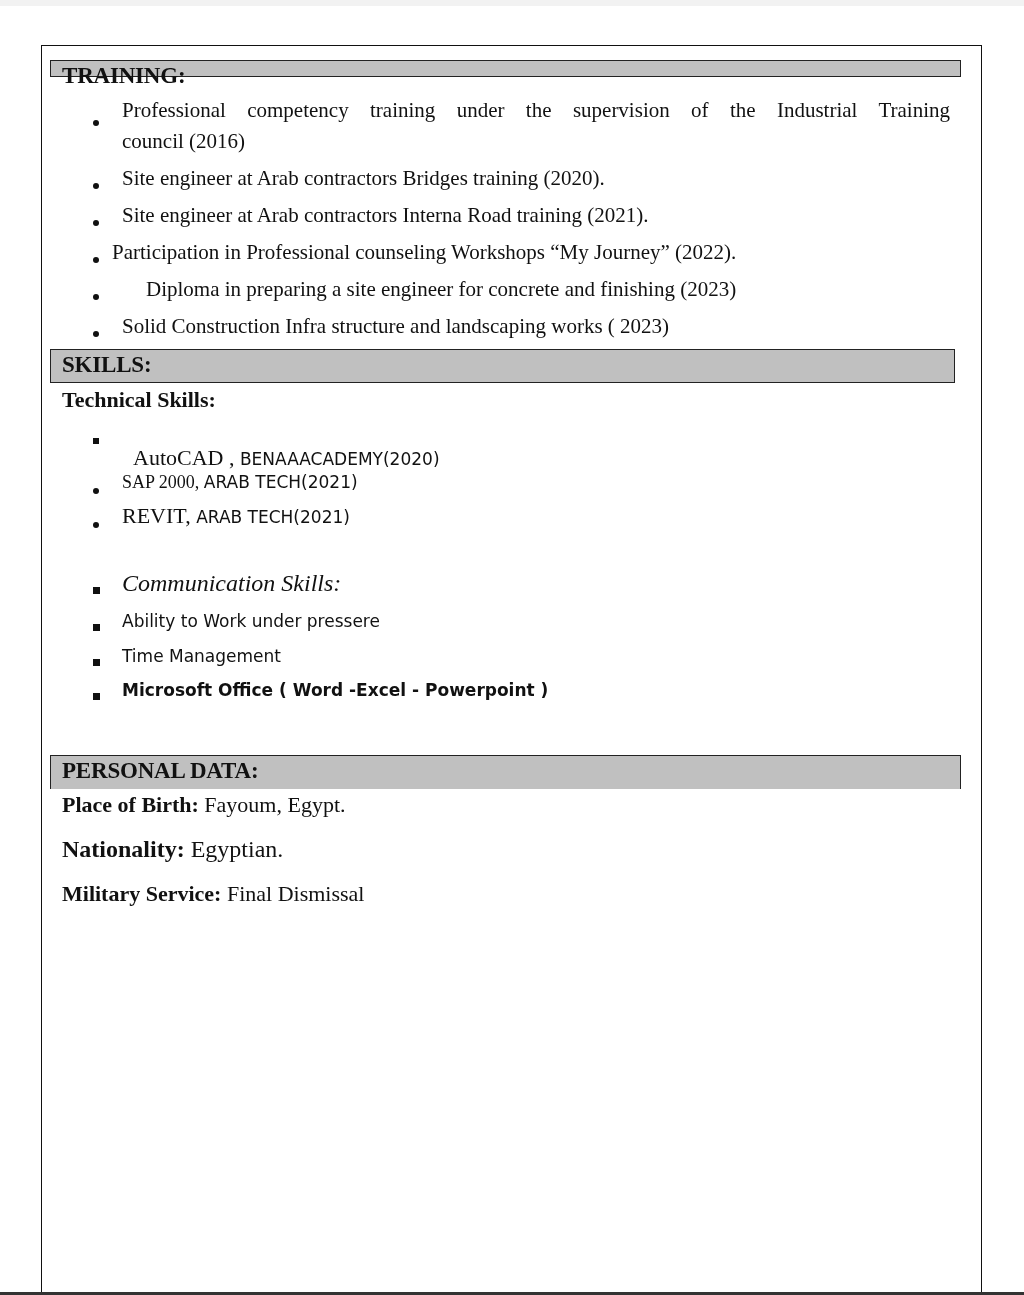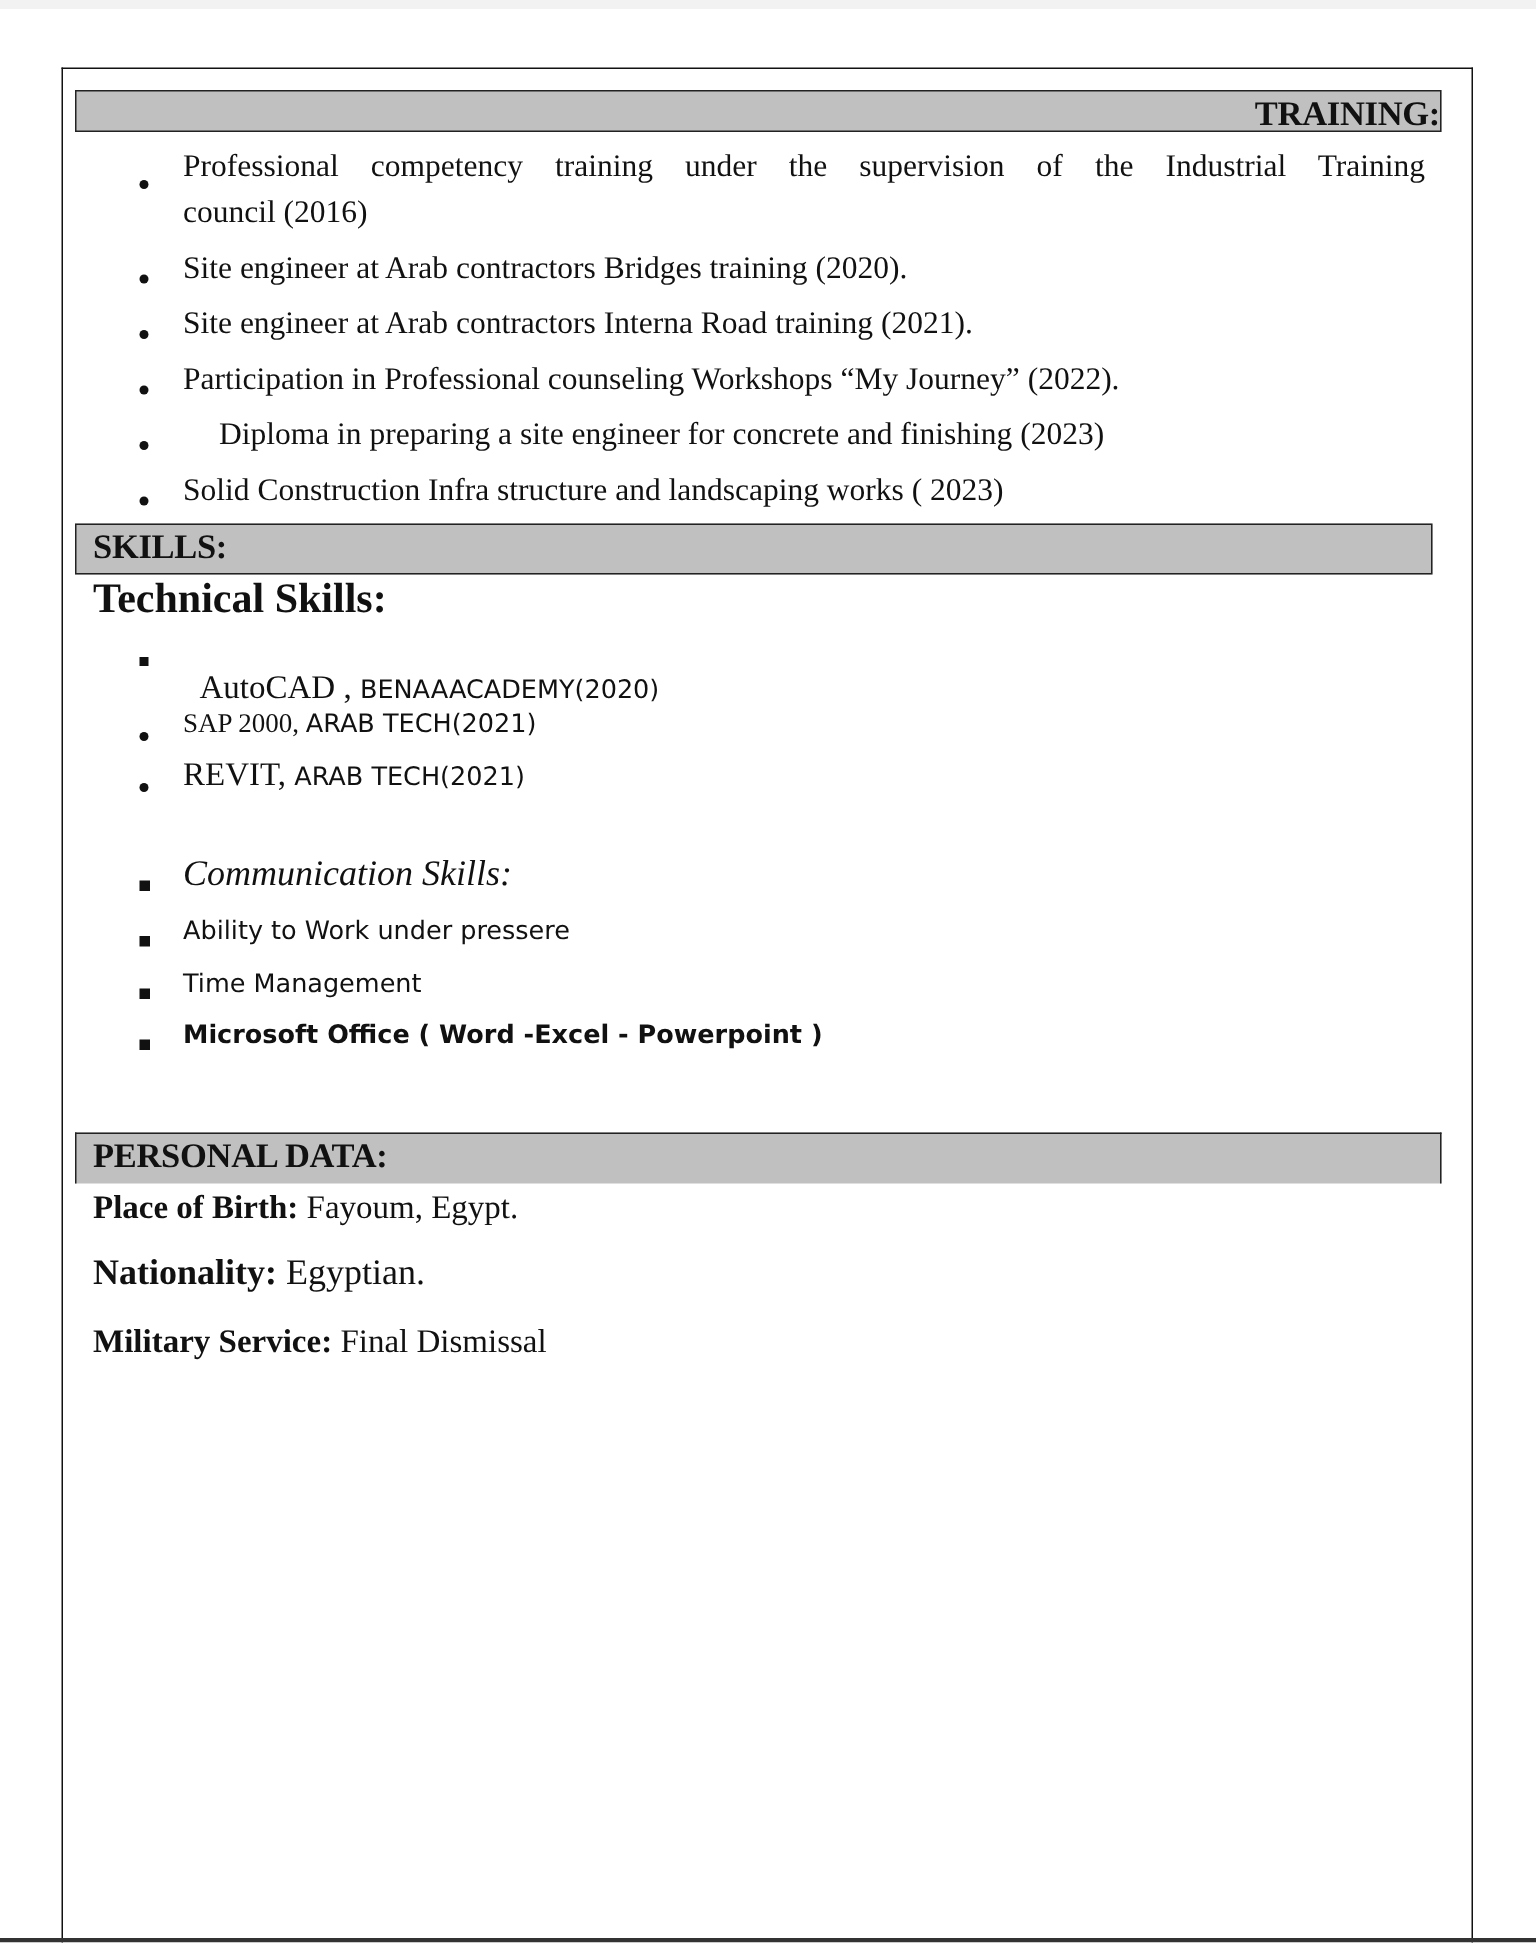--- a/index.html
+++ b/index.html
@@ -14,43 +14,43 @@
   .sq { width:6px; height:6px; background:#111; display:inline-block; }
   .sans { font-family:"DejaVu Sans", sans-serif; font-size:17px; }
   .label-b { font-weight:bold; }
 </style>
 </head>
 <body>
 
 <div class="topbar"></div>
 <div class="page"></div>
 
-<div class="sec-head" style="left:50px;top:60px;width:911px;height:28px;text-align:right;">TRAINING:</div>
+<div class="sec-head" style="left:50px;top:60px;width:911px;height:17px;">TRAINING:</div>
 
 <div class="bullet" style="left:93px;top:110px;"><span class="dot"></span></div>
 <div class="item" style="left:122px;top:95px;width:828px;text-align:justify;text-align-last:justify;">Professional competency training under the supervision of the Industrial Training</div>
 <div class="item" style="left:122px;top:126px;">council (2016)</div>
 
 <div class="bullet" style="left:93px;top:173px;"><span class="dot"></span></div>
 <div class="item" style="left:122px;top:163px;text-align:right;">Site engineer at Arab contractors Bridges training (2020).</div>
 
 <div class="bullet" style="left:93px;top:210px;"><span class="dot"></span></div>
 <div class="item" style="left:122px;top:200px;">Site engineer at Arab contractors Interna Road training (2021).</div>
 
 <div class="bullet" style="left:93px;top:247px;"><span class="dot"></span></div>
-<div class="item" style="left:122px;top:237px;">Participation in Professional counseling Workshops “My Journey” (2022).</div>
+<div class="item" style="left:112px;top:237px;">Participation in Professional counseling Workshops “My Journey” (2022).</div>
 
 <div class="bullet" style="left:93px;top:284px;"><span class="dot"></span></div>
 <div class="item" style="left:146px;top:274px;">Diploma in preparing a site engineer for concrete and finishing  (2023)</div>
 
 <div class="bullet" style="left:93px;top:321px;"><span class="dot"></span></div>
 <div class="item" style="left:122px;top:311px;">Solid Construction Infra structure and landscaping works  ( 2023)</div>
 
 <div class="sec-head" style="left:50px;top:349px;width:905px;height:34px;">SKILLS:</div>
-<div class="item label-b" style="left:62px;top:384px;font-size:28px;">Technical Skills:</div>
+<div class="item label-b" style="left:62px;top:384px;font-size:22px;">Technical Skills:</div>
 
 <div class="bullet" style="left:93px;top:428px;"><span class="sq"></span></div>
 <div class="item" style="left:122px;top:442px;margin-left:11px;"><span style="font-size:22px;">AutoCAD , </span><span class="sans">BENAAACADEMY(2020)</span></div>
 
 <div class="bullet" style="left:93px;top:478px;"><span class="dot"></span></div>
 <div class="item" style="left:122px;top:466px;"><span style="font-size:18px;font-family:Liberation Serif, serif;">SAP 2000, </span><span class="sans">ARAB TECH(2021)</span></div>
 
 <div class="bullet" style="left:93px;top:512px;"><span class="dot"></span></div>
 <div class="item" style="left:122px;top:500px;"><span style="font-size:22px;">REVIT, </span><span class="sans">ARAB TECH(2021)</span></div>
 

